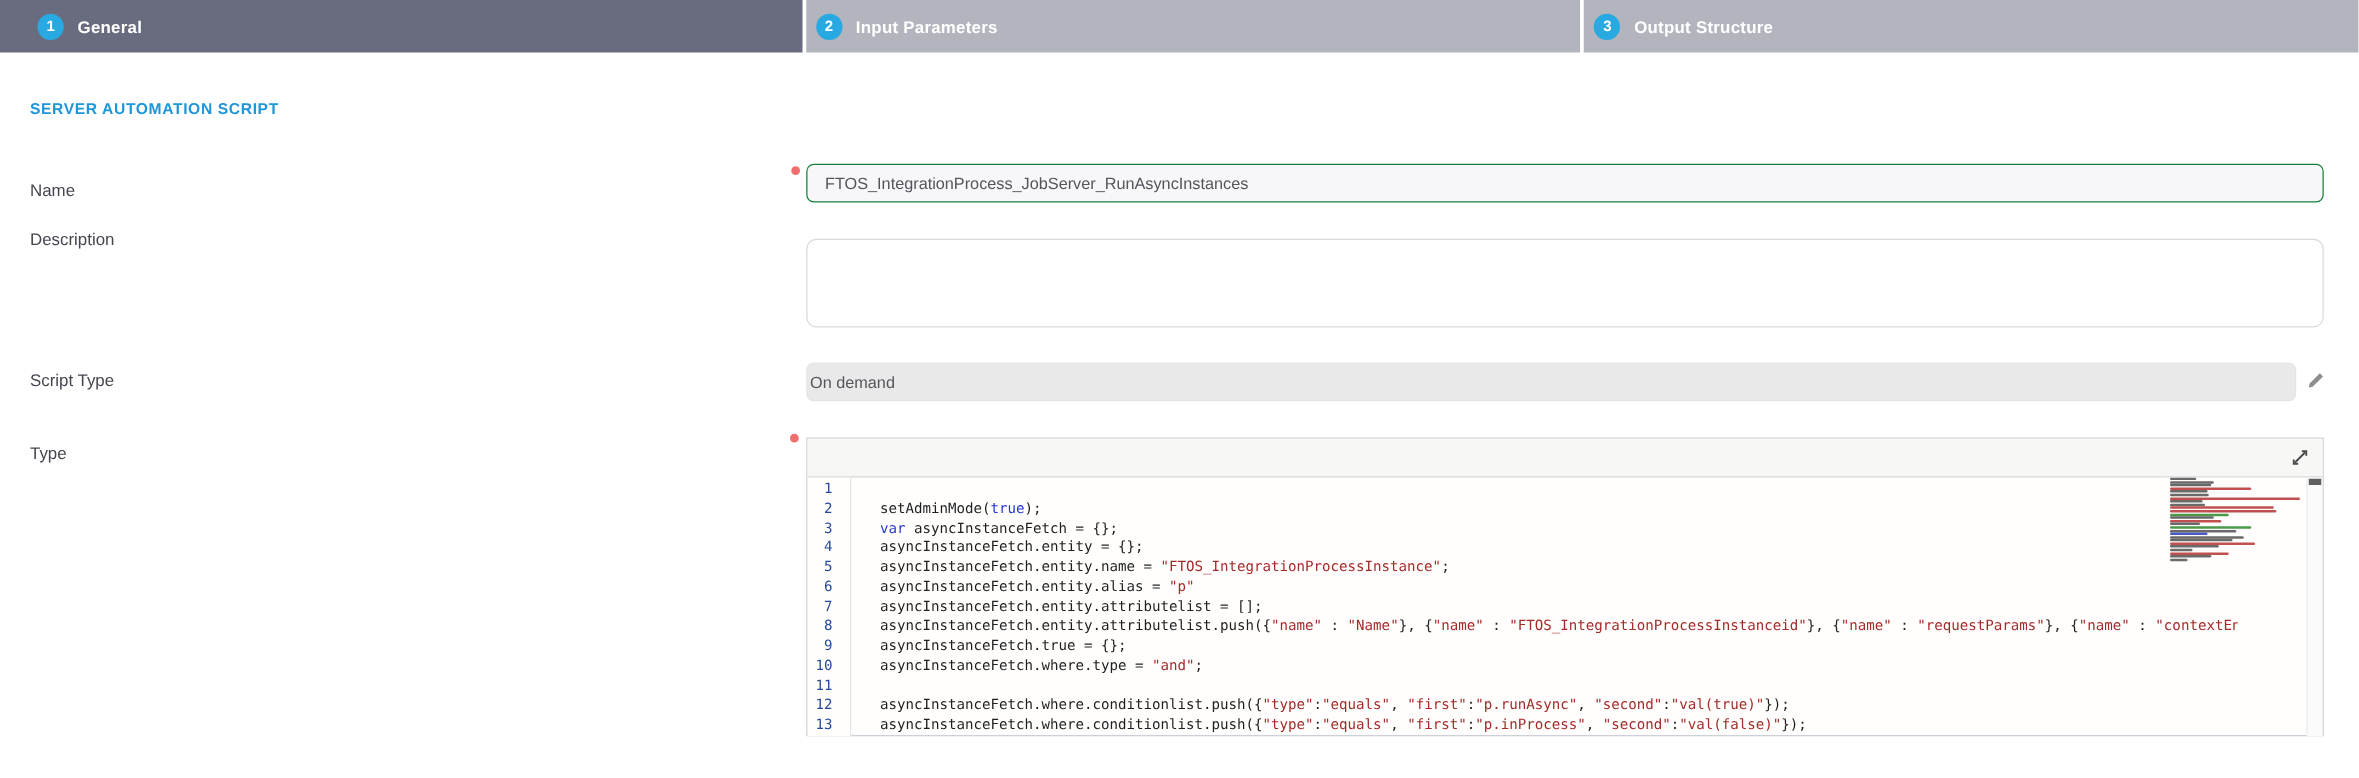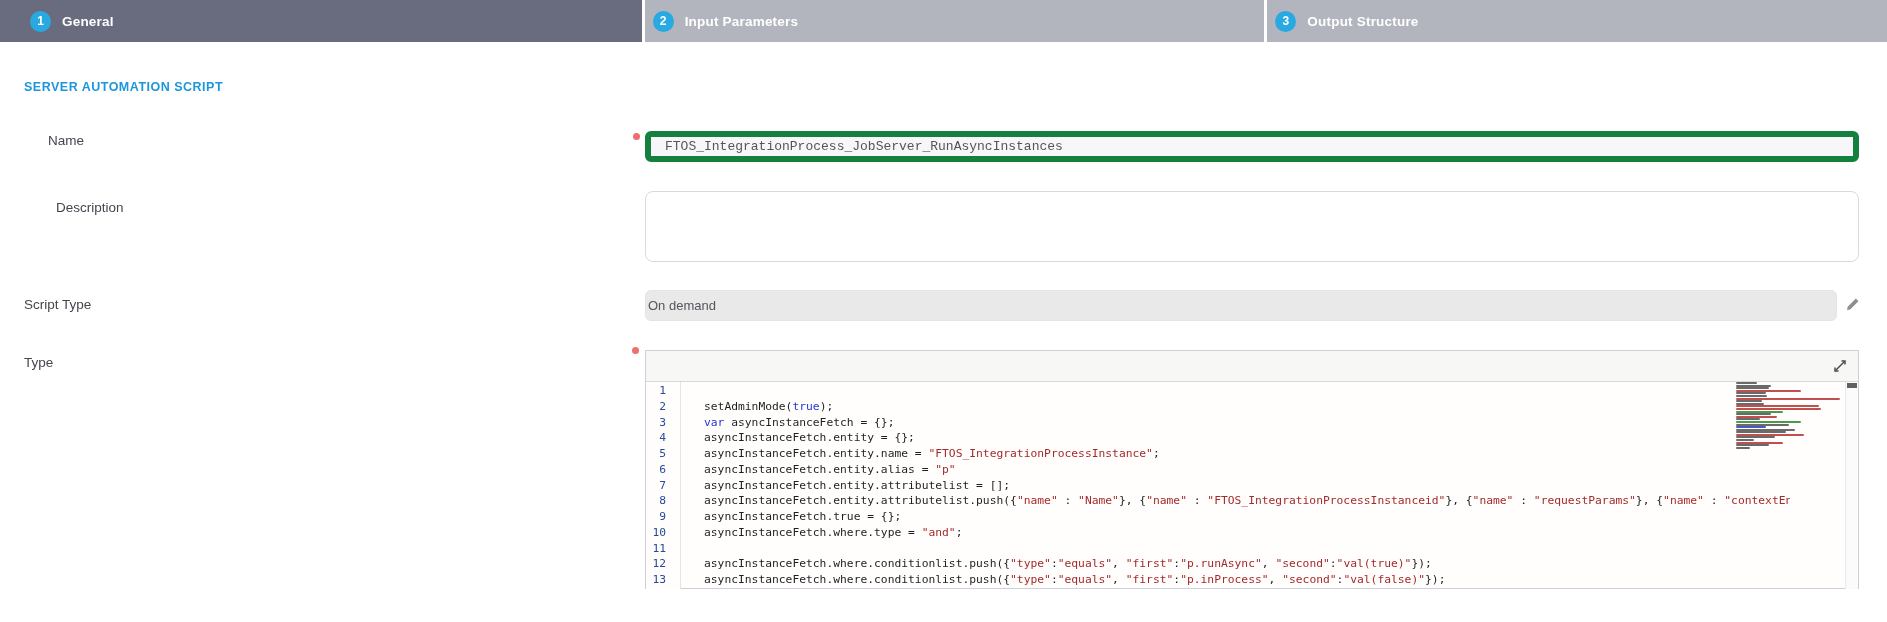--- a/index.html
+++ b/index.html
@@ -12,28 +12,28 @@
   .tab.active{background:#686c7e;}
   .tab.first{padding-left:30px;}
   .badge{width:21px;height:21px;border-radius:50%;background:#29a9e2;color:#fff;display:flex;
          align-items:center;justify-content:center;font-size:12px;font-weight:700;flex:none;}
   .tab-label{margin-left:11px;font-size:13.5px;font-weight:700;letter-spacing:.2px;}
 
   
   .section-title{position:absolute;left:24px;top:80px;color:#1d96dc;font-size:12.5px;
                  font-weight:700;letter-spacing:.5px;text-align:center;}
   .field-label{position:absolute;left:24px;color:#45454f;font-size:13.5px;}
-  #lbl-name{top:133px;margin-left:24px;} #lbl-desc{top:200px;margin-left:32px;} #lbl-stype{top:297px;} #lbl-code{top:355px;}
+  #lbl-name{top:145px;} #lbl-desc{top:184px;} #lbl-stype{top:297px;} #lbl-code{top:355px;}
 
   .req-dot{position:absolute;width:7px;height:7px;border-radius:50%;background:#f06e6e;}
   #req-name{left:633px;top:133px;} #req-code{left:632px;top:347px;}
 
   .name-input{position:absolute;left:645px;top:131px;width:1214px;height:31px;box-sizing:border-box;
-              background:#f7f7f9;border:6px solid #15803d;border-radius:6px;padding:0 14px;
-              font-family:Liberation Mono, monospace;font-size:13px;color:#54545c;outline:none;}
+              background:#f7f7f9;border:1px solid #15803d;border-radius:6px;padding:0 14px;
+              font-family:Liberation Sans, sans-serif;font-size:13px;color:#54545c;outline:none;}
   .desc-area{position:absolute;left:645px;top:191px;width:1214px;height:71px;box-sizing:border-box;
              background:#fff;border:1px solid #d9d9df;border-radius:8px;resize:none;outline:none;
              font-family:"Liberation Sans",sans-serif;font-size:13px;color:#54545c;padding:8px 14px;}
   .stype-field{position:absolute;left:645px;top:290px;width:1192px;height:31px;box-sizing:border-box;
                background:#e9e9ea;border:1px solid #e4e4e6;border-radius:6px;color:#55555c;
                font-size:13px;line-height:29px;padding-left:2px;}
   .edit-btn{position:absolute;left:1843px;top:295px;width:18px;height:18px;cursor:pointer;
             display:flex;align-items:center;justify-content:center;background:none;border:none;padding:0;}
 
   

